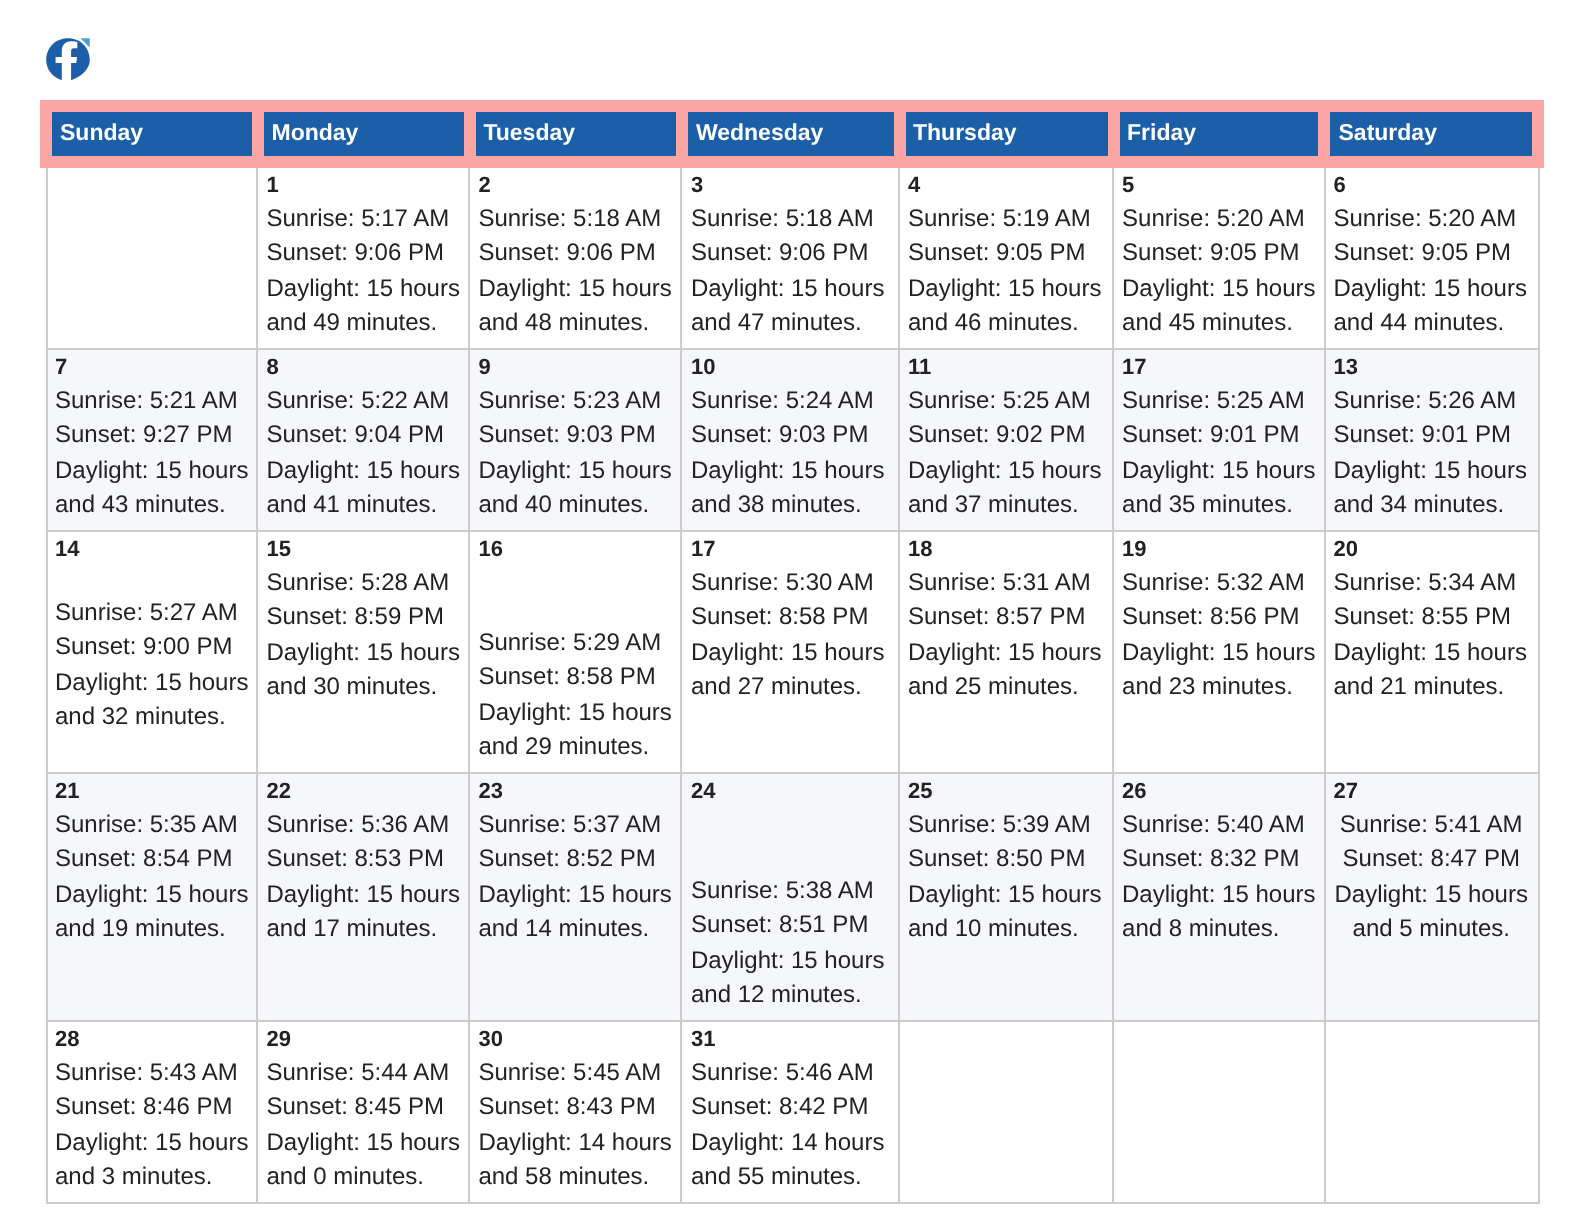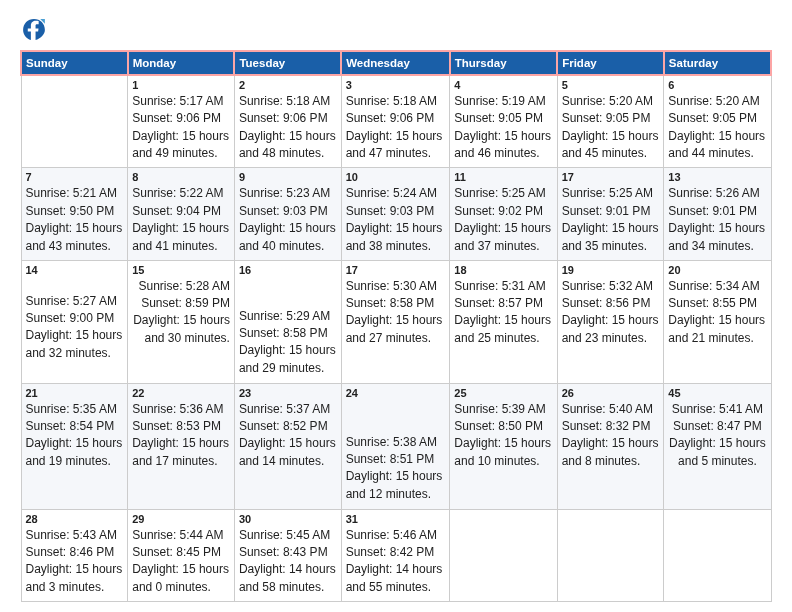--- a/index.html
+++ b/index.html
@@ -60,21 +60,21 @@
       border-collapse: collapse;
       flex: 1;
     }
     thead tr th {
       background-color: #1a5fa8;
       color: #fff;
       font-size: 11.5px;
       font-weight: bold;
       padding: 5px 4px;
       text-align: left;
-      border: 2px solid #fca5a5;
+      border: 6px solid #fca5a5;
     }
     tbody tr td {
       border: 1px solid #ccc;
       vertical-align: top;
       padding: 3px 4px;
       font-size: 9.2px;
       color: #222;
       width: 113px;
       height: 82px;
       background: #fff;
@@ -173,21 +173,21 @@
             <div class="day-info" style="white-space: pre-line;">Sunrise: 5:20 AM
 Sunset: 9:05 PM
 Daylight: 15 hours
 and 44 minutes.</div>
           </td>
         </tr>
         <tr>
           <td>
             <span class="day-num">7</span>
             <div class="day-info" style="white-space: pre-line;">Sunrise: 5:21 AM
-Sunset: 9:50 PM
+Sunset: 9:27 PM
 Daylight: 15 hours
 and 43 minutes.</div>
           </td>
           <td>
             <span class="day-num">8</span>
             <div class="day-info" style="white-space: pre-line;">Sunrise: 5:22 AM
 Sunset: 9:04 PM
 Daylight: 15 hours
 and 41 minutes.</div>
           </td>
@@ -230,21 +230,21 @@
         <tr>
           <td>
             <span class="day-num">14</span>
             <div class="day-info" style="white-space: pre-line; margin-top: 17px;">Sunrise: 5:27 AM
 Sunset: 9:00 PM
 Daylight: 15 hours
 and 32 minutes.</div>
           </td>
           <td>
             <span class="day-num">15</span>
-            <div class="day-info" style="white-space: pre-line; text-align: right;">Sunrise: 5:28 AM
+            <div class="day-info" style="white-space: pre-line;">Sunrise: 5:28 AM
 Sunset: 8:59 PM
 Daylight: 15 hours
 and 30 minutes.</div>
           </td>
           <td>
             <span class="day-num">16</span>
             <div class="day-info" style="white-space: pre-line; margin-top: 32px;">Sunrise: 5:29 AM
 Sunset: 8:58 PM
 Daylight: 15 hours
 and 29 minutes.</div>
@@ -315,21 +315,21 @@
 and 10 minutes.</div>
           </td>
           <td>
             <span class="day-num">26</span>
             <div class="day-info" style="white-space: pre-line;">Sunrise: 5:40 AM
 Sunset: 8:32 PM
 Daylight: 15 hours
 and 8 minutes.</div>
           </td>
           <td>
-            <span class="day-num">45</span>
+            <span class="day-num">27</span>
             <div class="day-info" style="white-space: pre-line; text-align: center;">Sunrise: 5:41 AM
 Sunset: 8:47 PM
 Daylight: 15 hours
 and 5 minutes.</div>
           </td>
         </tr>
         <tr>
           <td>
             <span class="day-num">28</span>
             <div class="day-info" style="white-space: pre-line;">Sunrise: 5:43 AM

